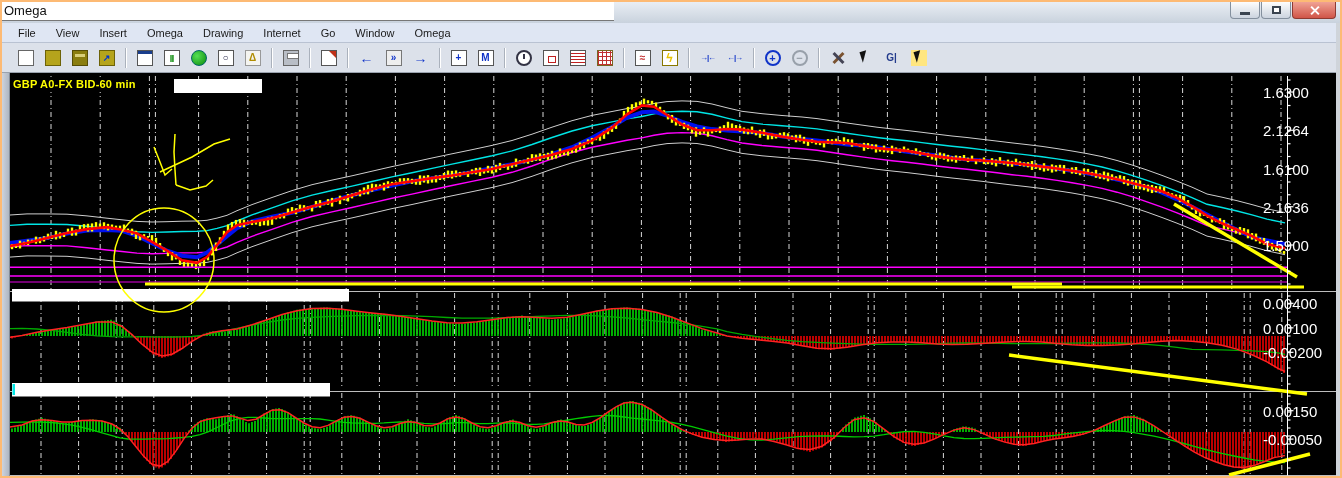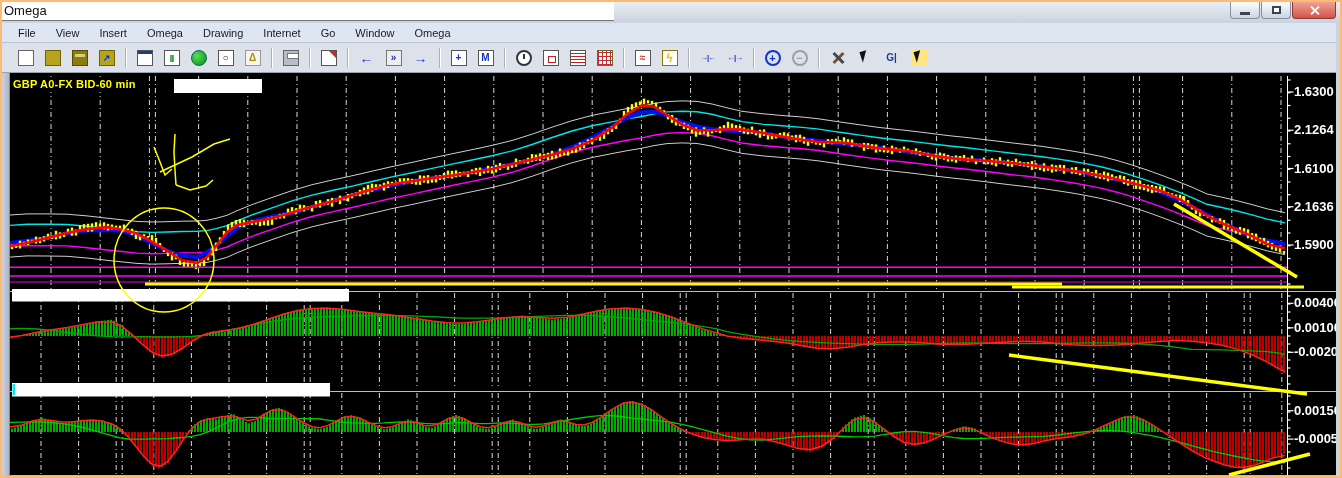--- a/index.html
+++ b/index.html
@@ -70,21 +70,21 @@
   .ic-tools::after{transform:rotate(-45deg);background:#445;}
   .ic-pointer::before,.ic-pointer-study::before{content:"";position:absolute;left:4px;top:1px;
     border-top:11px solid #111;border-right:7px solid transparent;transform:rotate(-18deg);}
   .ic-pointer-study{background:#ffe680;}
   .ic-g-cursor{color:#223a8c;font-size:10px;}
   
   .chart-area{position:absolute;left:0;top:71px;width:1342px;height:407px;background:#000;}
   #chart-svg{position:absolute;left:0;top:0;}
   .symbol-label{position:absolute;left:9px;top:4px;background:#000;color:#ffff00;
     font-size:11px;font-weight:bold;padding:1px 5px 2px 2px;z-index:4;letter-spacing:0.2px;}
-  .ylab{position:absolute;color:#fff;font-size:13px;font-weight:bold;z-index:4;left:1292px;white-space:nowrap;}
+  .ylab{position:absolute;color:#fff;font-size:15px;font-weight:normal;z-index:4;left:1261px;white-space:nowrap;}
   .left-strip{position:absolute;left:0;top:71px;width:8px;height:407px;
     background:linear-gradient(90deg,#cdd3dd,#aeb6c2);border-right:1px solid #848c98;z-index:5;}
   .right-strip{position:absolute;right:0;top:21px;width:4px;height:457px;background:#cfd4da;z-index:5;}
 </style>
 </head>
 <body>
 
 <div class="window">
 
   <div class="titlebar">

